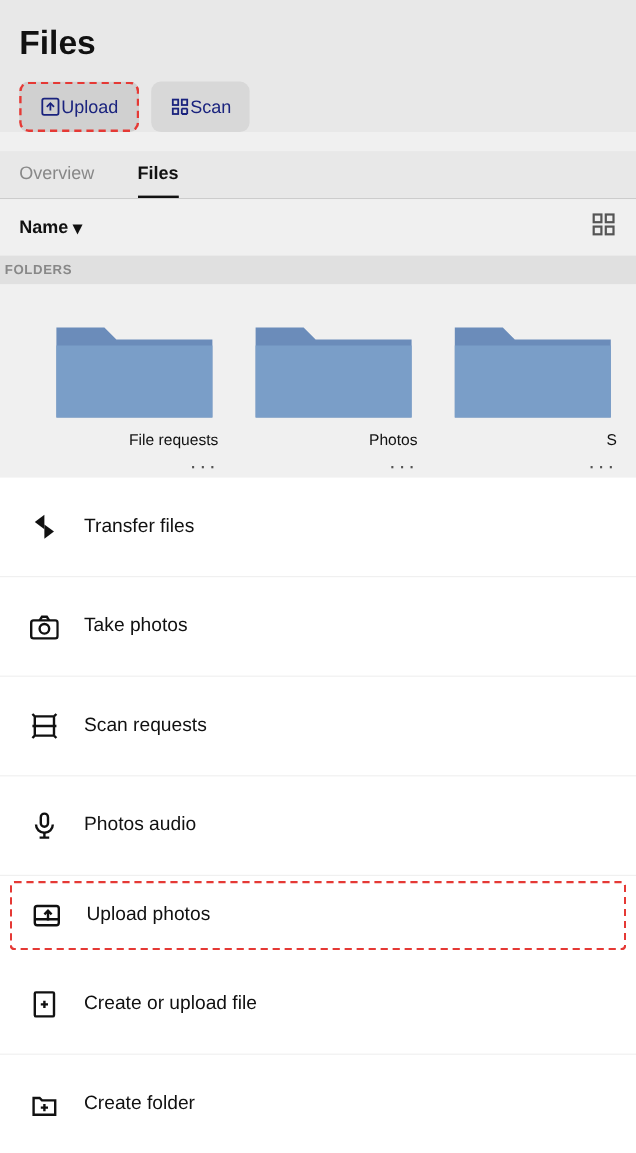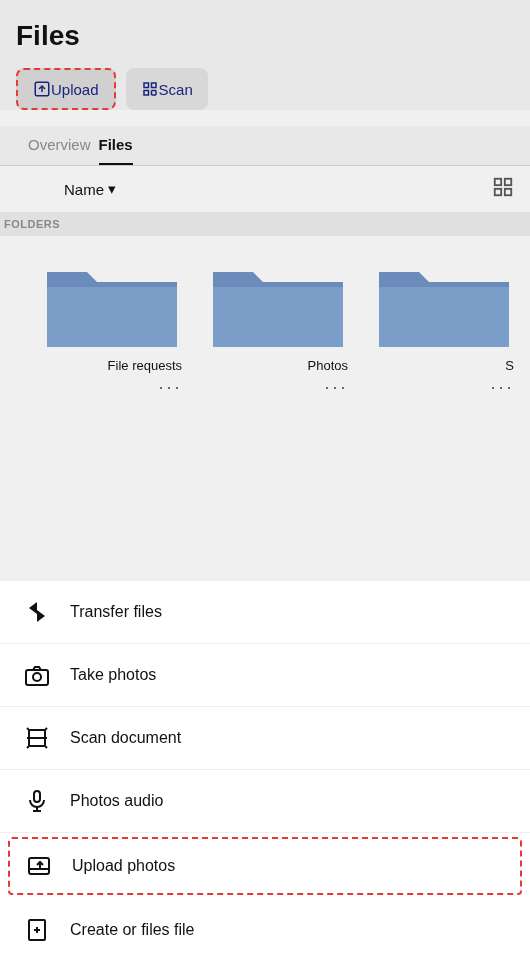--- a/index.html
+++ b/index.html
@@ -48,22 +48,22 @@
       background: #d0d0d0;
       border: 2px dashed #e53935;
     }
     .action-btn svg {
       flex-shrink: 0;
     }
 
     
     .tabs {
       display: flex;
-      gap: 8px;
-      padding: 0 28px;
+      gap: 36px;
+      padding: 0 16px;
       background: #e8e8e8;
       border-bottom: 1px solid #ccc;
     }
     .tab {
       padding: 10px 0;
       font-size: 15px;
       color: #888;
       cursor: pointer;
       border-bottom: 2px solid transparent;
     }
@@ -76,26 +76,25 @@
     
     .sort-bar {
       display: flex;
       align-items: center;
       justify-content: space-between;
       padding: 10px 16px;
       background: #f0f0f0;
     }
     .sort-label {
       font-size: 15px;
-      font-weight: 400;
+      font-weight: 700;
       color: #111;
       display: flex;
       align-items: center;
       gap: 4px;
-      margin-left: 48px;
     }
     .view-toggle {
       color: #555;
     }
 
     
     .section-header {
       padding: 6px 4px;
       font-size: 11px;
       font-weight: 600;
@@ -146,21 +145,21 @@
       right: 0;
       background: white;
       border-radius: 0;
       z-index: 10;
     }
 
     .menu-item {
       display: flex;
       align-items: center;
       gap: 20px;
-      padding: 18px 24px;
+      padding: 28px 24px;
       cursor: pointer;
       border-bottom: 1px solid #f0f0f0;
     }
     .menu-item:last-child {
       border-bottom: none;
     }
     .menu-item.highlighted {
       border: 2px dashed #e53935;
       border-radius: 4px;
       margin: 4px 8px;
@@ -298,21 +297,21 @@
     <div class="menu-item-icon">
       <svg width="24" height="24" viewBox="0 0 24 24" fill="none" stroke="#111" stroke-width="2">
         <rect x="4" y="4" width="16" height="16" rx="1"></rect>
         <line x1="2" y1="12" x2="22" y2="12"></line>
         <path d="M4 4 L2 2"></path>
         <path d="M20 4 L22 2"></path>
         <path d="M4 20 L2 22"></path>
         <path d="M20 20 L22 22"></path>
       </svg>
     </div>
-    <span class="menu-item-label">Scan document</span>
+    <span class="menu-item-label">Scan requests</span>
   </div>
 
   <div class="menu-item">
     <div class="menu-item-icon">
       <svg width="24" height="24" viewBox="0 0 24 24" fill="none" stroke="#111" stroke-width="2">
         <rect x="9" y="2" width="6" height="11" rx="3"></rect>
         <path d="M5 11c0 3.9 3.1 7 7 7s7-3.1 7-7"></path>
         <line x1="12" y1="18" x2="12" y2="22"></line>
         <line x1="8" y1="22" x2="16" y2="22"></line>
       </svg>
@@ -333,17 +332,27 @@
   </div>
 
   <div class="menu-item">
     <div class="menu-item-icon">
       <svg width="24" height="24" viewBox="0 0 24 24" fill="none" stroke="#111" stroke-width="2">
         <rect x="4" y="2" width="16" height="20" rx="1"></rect>
         <line x1="9" y1="12" x2="15" y2="12"></line>
         <line x1="12" y1="9" x2="12" y2="15"></line>
       </svg>
     </div>
-    <span class="menu-item-label">Create or files file</span>
-  </div>
-
+    <span class="menu-item-label">Create or upload file</span>
+  </div>
+
+  <div class="menu-item">
+    <div class="menu-item-icon">
+      <svg width="24" height="24" viewBox="0 0 24 24" fill="none" stroke="#111" stroke-width="2">
+        <path d="M3 7h5l2 2h11v12H3z"></path>
+        <line x1="12" y1="12" x2="12" y2="18"></line>
+        <line x1="9" y1="15" x2="15" y2="15"></line>
+      </svg>
+    </div>
+    <span class="menu-item-label">Create folder</span>
+  </div>
 
 </div>
 
 </body></html>

